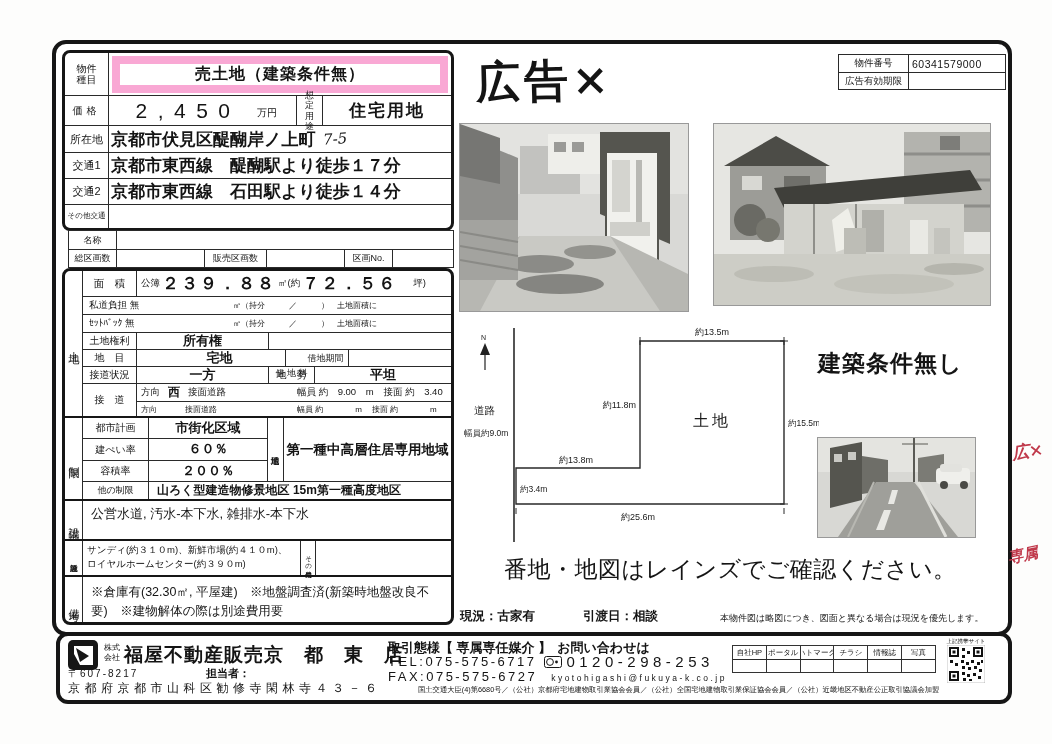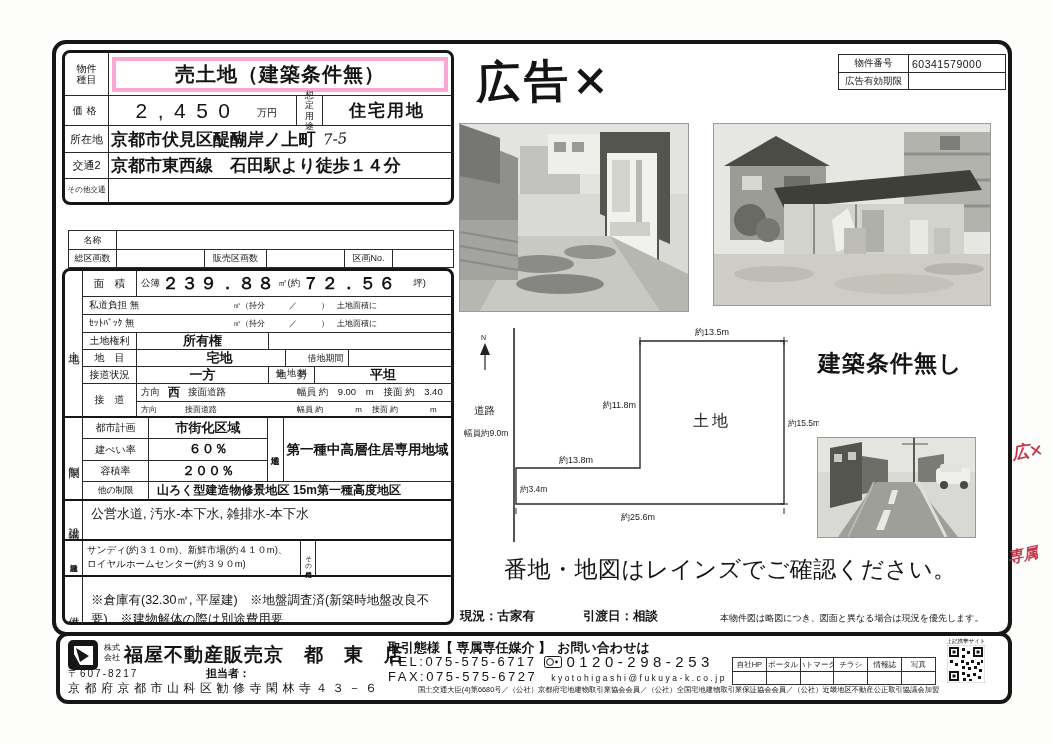--- a/index.html
+++ b/index.html
@@ -15,21 +15,21 @@
   .bt{border-top:1px solid #2a2a2a;}
   .bt2{border-top:2px solid #161616;}
   .br{border-right:1px solid #2a2a2a;}
   .lbl{display:flex;align-items:center;justify-content:center;text-align:center;font-size:10px;line-height:1.15;box-sizing:border-box;}
   .val{display:flex;align-items:center;box-sizing:border-box;}
   .c{justify-content:center;text-align:center;}
   .b{font-weight:bold;}
   
   .sum{left:6px;top:6px;width:392px;border:3px solid #161616;border-radius:8px;overflow:hidden;}
   .type-row{height:42px;}
-  .type-inner{flex:1;margin:3px;border:4px solid #f9a8d4;display:flex;align-items:center;justify-content:center;font-size:20px;font-weight:bold;letter-spacing:1px;}
+  .type-inner{flex:1;margin:3px;border:8px solid #f9a8d4;display:flex;align-items:center;justify-content:center;font-size:16px;font-weight:bold;letter-spacing:1px;}
   .vertlbl{writing-mode:vertical-rl;text-orientation:upright;display:flex;align-items:center;justify-content:center;}
   
   .div-tbl{left:12px;top:186px;width:386px;border:1px solid #2a2a2a;}
   .div-tbl .row{height:18px;font-size:9px;}
   
   .land{left:6px;top:224px;width:392px;height:357px;border:3px solid #161616;border-radius:8px;overflow:hidden;display:flex;flex-direction:column;}
   .grp{display:flex;box-sizing:border-box;}
   .grpcol{flex:0 0 17px;border-right:1px solid #2a2a2a;writing-mode:vertical-rl;text-orientation:upright;display:flex;align-items:center;justify-content:center;font-size:11px;letter-spacing:2px;}
   .grpbody{flex:1;display:flex;flex-direction:column;min-width:0;}
   .sm{font-size:9.5px;}
@@ -72,20 +72,24 @@
         <div class="val br" style="flex:0 0 40px;font-size:10px;align-items:flex-end;padding-bottom:5px;">万円</div>
         <div class="lbl br" style="flex:0 0 26px;font-size:9px;padding:1px 6px;">想定用途</div>
         <div class="val c b" style="flex:1;font-size:17px;letter-spacing:2px;">住宅用地</div>
       </div>
       <div class="row bt" style="height:27px;">
         <div class="lbl br" style="flex:0 0 44px;font-size:11px;">所在地</div>
         <div class="val b" style="flex:1;font-size:17px;padding-left:2px;white-space:nowrap;">
           <span>京都市伏見区醍醐岸ノ上町</span>
           <span class="hand" style="font-size:15px;font-weight:normal;margin-left:8px;transform:rotate(-4deg);font-style:italic;">7-5</span>
         </div>
+      </div>
+      <div class="row bt" style="height:26px;">
+        <div class="lbl br" style="flex:0 0 44px;font-size:11px;">交通1</div>
+        <div class="val b" style="flex:1;font-size:17px;padding-left:2px;white-space:nowrap;">京都市東西線　醍醐駅より徒歩１７分</div>
       </div>
       <div class="row bt" style="height:26px;">
         <div class="lbl br" style="flex:0 0 44px;font-size:11px;">交通2</div>
         <div class="val b" style="flex:1;font-size:17px;padding-left:2px;white-space:nowrap;">京都市東西線　石田駅より徒歩１４分</div>
       </div>
       <div class="row bt" style="height:24px;">
         <div class="lbl br" style="flex:0 0 44px;font-size:7.5px;">その他交通</div>
         <div class="val" style="flex:1;"></div>
       </div>
     </div>
@@ -216,21 +220,21 @@
         <div class="grpbody" style="flex-direction:row;">
           <div class="val br" style="flex:0 0 218px;font-size:9.5px;line-height:1.45;padding:2px 4px;align-items:flex-start;">サンディ(約３１０m)、新鮮市場(約４１０m)、ロイヤルホームセンター(約３９０m)</div>
           <div class="vertlbl br" style="flex:0 0 14px;font-size:6.5px;">その他費用</div>
           <div class="val" style="flex:1;"></div>
         </div>
       </div>
 
       <div class="grp bt2" style="flex:1;">
         <div class="grpcol">備考</div>
         <div class="grpbody">
-          <div class="val" style="flex:1;align-items:flex-start;padding:14px 8px;font-size:12.5px;line-height:1.55;">※倉庫有(32.30㎡, 平屋建)　※地盤調査済(新築時地盤改良不要)　※建物解体の際は別途費用要</div>
+          <div class="val" style="flex:1;align-items:flex-start;padding:6px 8px;font-size:12.5px;line-height:1.55;">※倉庫有(32.30㎡, 平屋建)　※地盤調査済(新築時地盤改良不要)　※建物解体の際は別途費用要</div>
         </div>
       </div>
     </div>
 
     <div class="abs admark hand" style="left:420px;top:8px;">広告×</div>
 
     <div class="abs tbl propno" style="left:782px;top:10px;">
       <div class="row">
         <div class="lbl br" style="flex:0 0 70px;font-size:9.5px;">物件番号</div>
         <div class="val" style="flex:1;font-size:10.5px;padding-left:3px;letter-spacing:0.5px;">60341579000</div>
@@ -389,21 +393,21 @@
           <circle cx="12.5" cy="6" r="1.4" fill="#161616"></circle>
         </svg>
       </span>
       <span style="font-size:15px;letter-spacing:4.5px;">0120-298-253</span>
     </div>
     <div class="abs" style="left:328px;top:33px;display:flex;align-items:baseline;">
       <span style="font-size:13px;letter-spacing:2.5px;">FAX:075-575-6727</span>
       <span style="font-size:8.5px;letter-spacing:2.5px;margin-left:14px;">kyotohigashi@fukuya-k.co.jp</span>
     </div>
 
-    <div class="abs tbl media-tbl" style="left:672px;top:21px;">
+    <div class="abs tbl media-tbl" style="left:672px;top:9px;">
       <div class="row">
         <div class="hcell">自社HP</div>
         <div class="hcell">ポータル</div>
         <div class="hcell">ハトマーク</div>
         <div class="hcell">チラシ</div>
         <div class="hcell">情報誌</div>
         <div class="hcell">写真</div>
       </div>
       <div class="row bt">
         <div class="hcell"></div>

